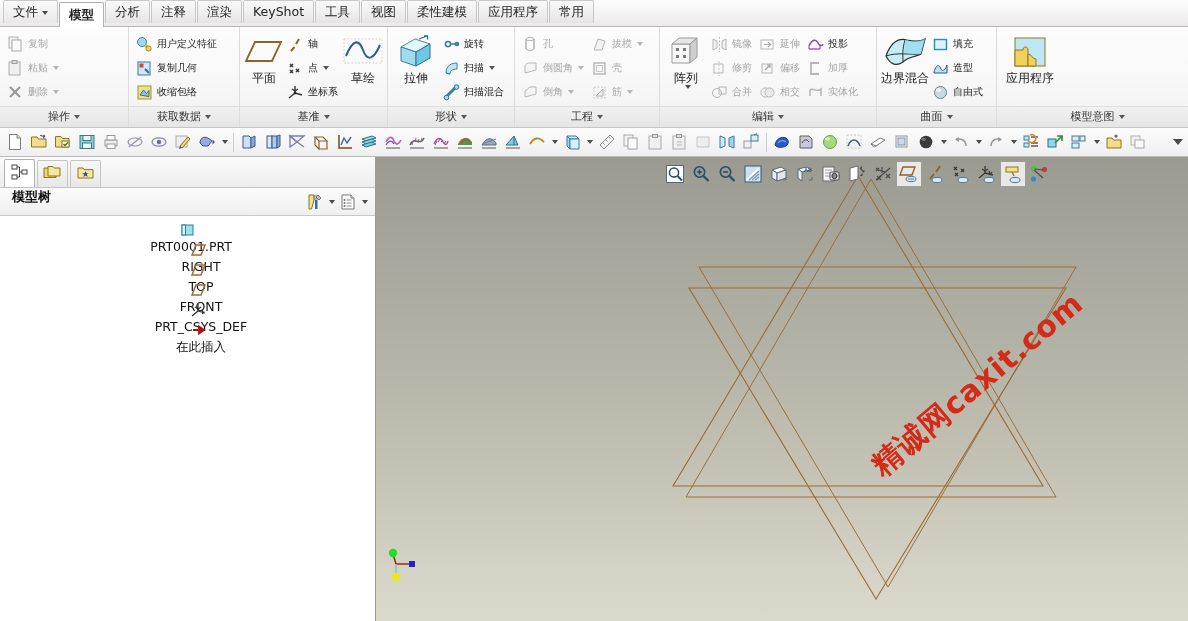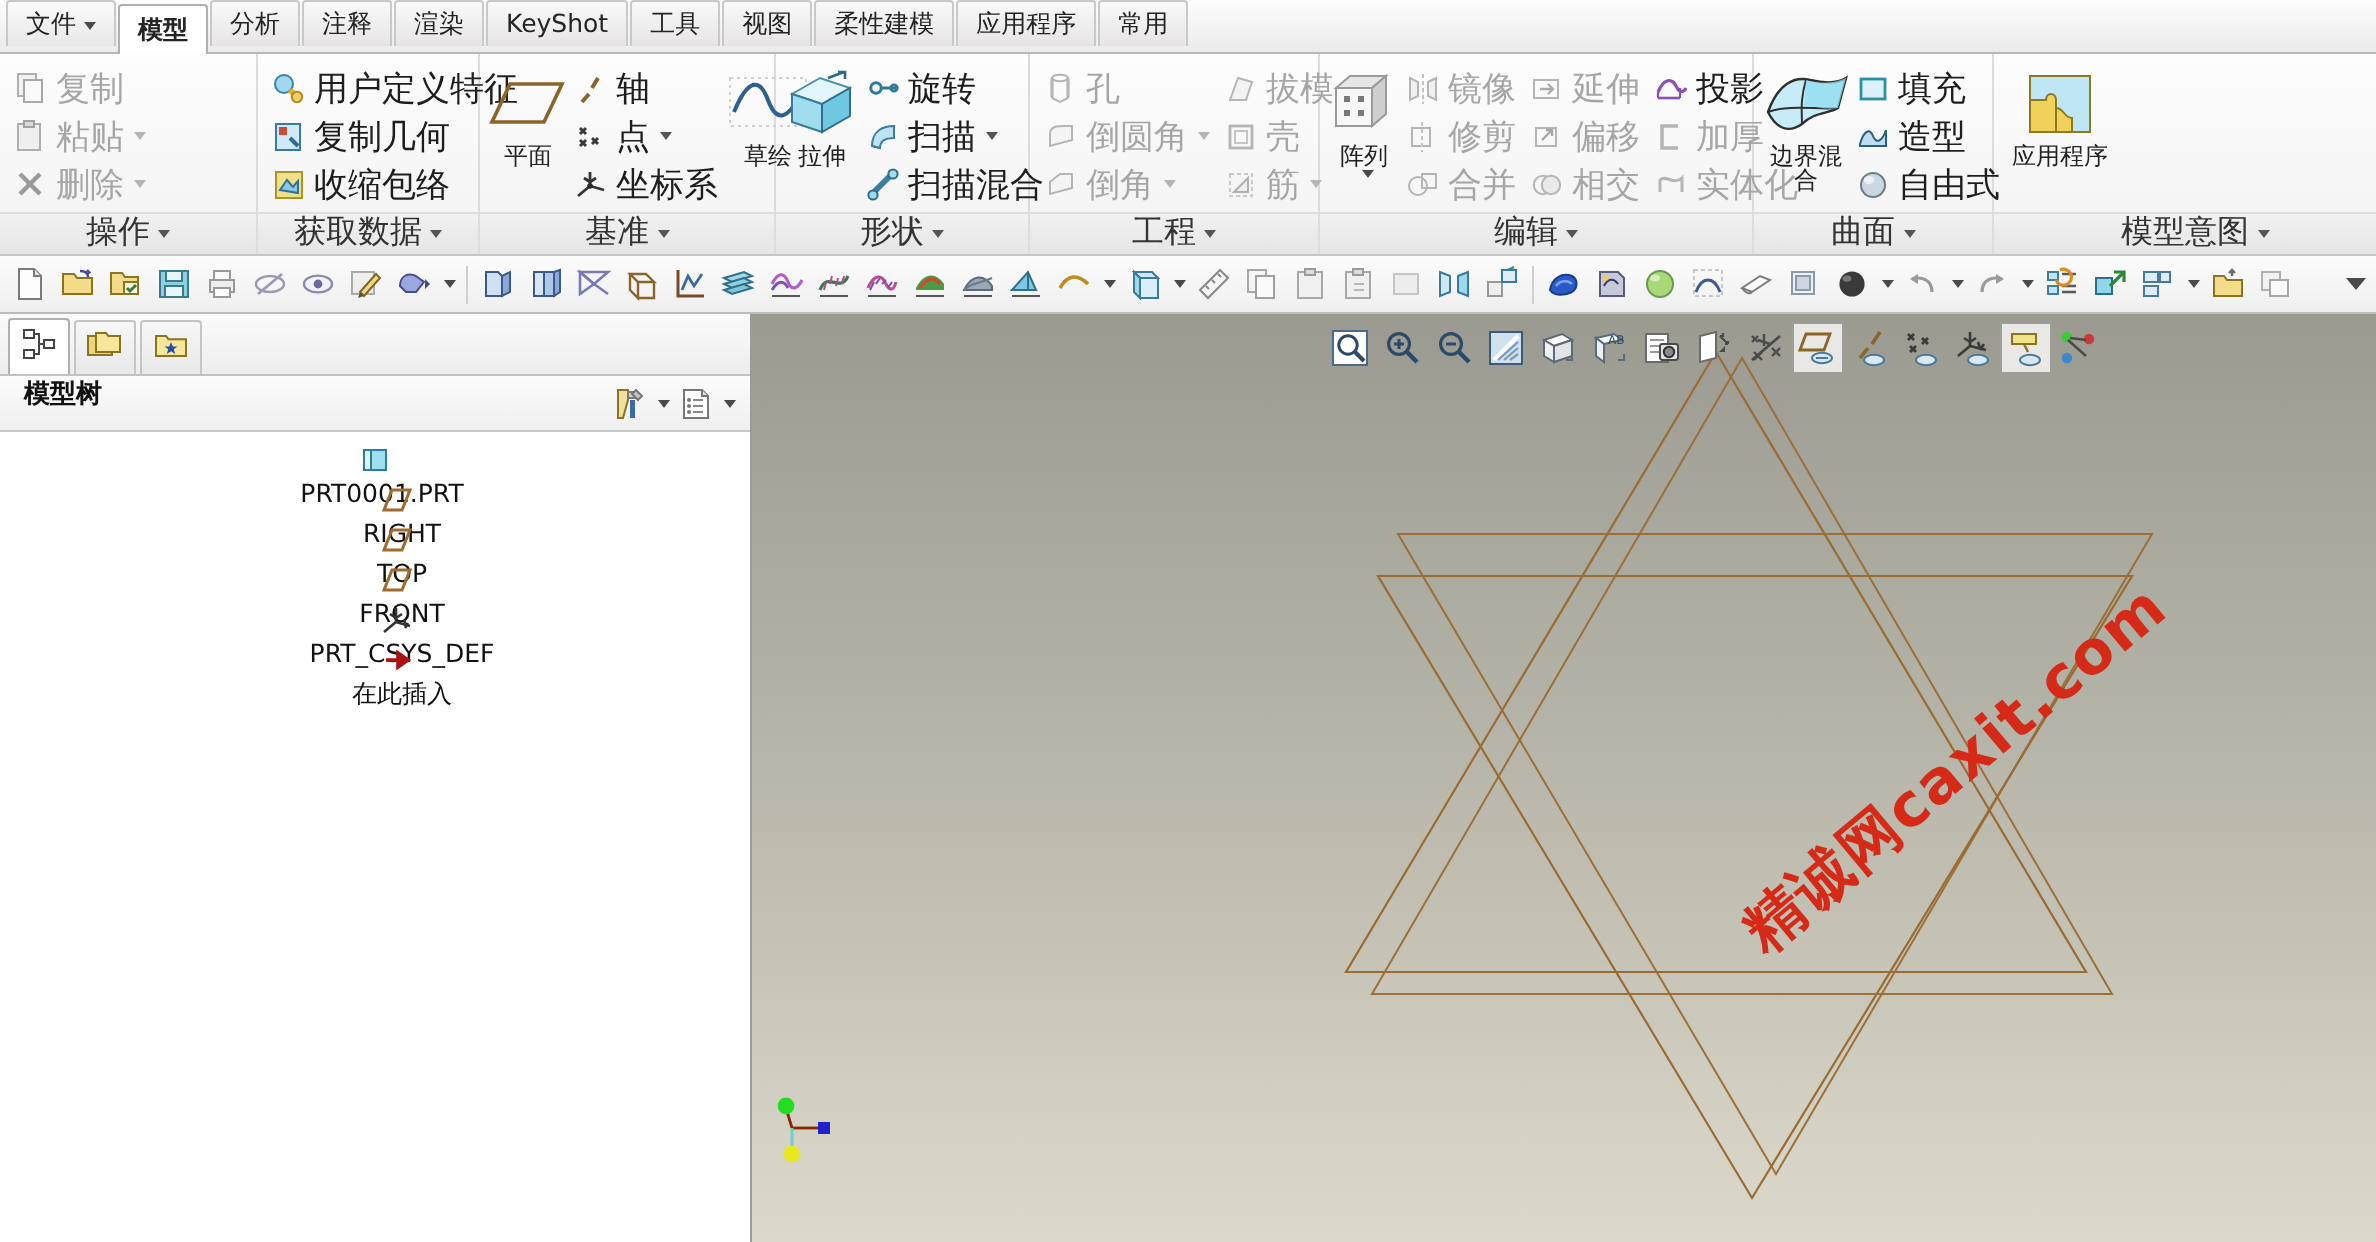--- a/index.html
+++ b/index.html
@@ -20,31 +20,31 @@
   .tab.active{background:#fff;height:24px;line-height:23px;border-color:#b0b0b0;font-weight:bold;position:relative;top:2px;}
   .caret{display:inline-block;width:0;height:0;margin-left:4px;vertical-align:middle;
     border-left:3.5px solid transparent;border-right:3.5px solid transparent;border-top:4px solid #4a4a4a;}
 
   
   .ribbon{height:101px;background:linear-gradient(#fdfdfd,#f3f2f2);
     border-bottom:1px solid #c6c6c6;display:flex;overflow:hidden;box-sizing:border-box;}
   .rgroup{display:flex;flex-direction:column;justify-content:space-between;
     border-right:1px solid #dcdcdc;box-sizing:border-box;height:100px;}
   .rgroup-body{display:flex;align-items:flex-start;padding:3px 4px 0 4px;flex:1;}
-  .rgroup-title{height:20px;line-height:20px;text-align:center;font-size:16px;color:#333;
-    background:linear-gradient(#f2f1f1,#e6e5e5);border-top:1px solid #dedede;font-family:Liberation Mono, monospace;}
+  .rgroup-title{height:20px;line-height:20px;text-align:center;font-size:11px;color:#333;
+    background:linear-gradient(#f2f1f1,#e6e5e5);border-top:1px solid #dedede;}
   .rgroup-title .caret{border-top-color:#555;}
 
   .bigbtn{display:flex;flex-direction:column;align-items:center;width:58px;padding-top:2px;cursor:default;}
   .bigbtn .glyph{height:40px;display:flex;align-items:center;justify-content:center;}
   .bigbtn .lbl{font-size:12px;text-align:center;line-height:13px;color:#222;}
   .col{display:flex;flex-direction:column;justify-content:flex-start;padding-top:2px;}
   .smbtn{display:flex;align-items:center;height:24px;padding:0 4px 0 2px;white-space:nowrap;cursor:default;}
   .smbtn .glyph{width:19px;height:19px;margin-right:3px;display:flex;align-items:center;justify-content:center;flex:0 0 19px;}
-  .smbtn .lbl{font-size:17px;color:#1e1e1e;}
+  .smbtn .lbl{font-size:10px;color:#1e1e1e;}
   .smbtn.dis .lbl{color:#a6a6a6;}
   .mini{display:inline-block;width:0;height:0;margin-left:5px;
     border-left:3.5px solid transparent;border-right:3.5px solid transparent;border-top:4px solid #555;}
   .smbtn.dis .mini{border-top-color:#b5b5b5;}
 
   
   .qbar{height:29px;background:linear-gradient(#fcfcfc,#f0efef);border-bottom:1px solid #bcbcbc;
     display:flex;align-items:center;padding-left:3px;box-sizing:border-box;overflow:hidden;}
   .qitem{width:24px;height:24px;display:flex;align-items:center;justify-content:center;cursor:default;flex:0 0 auto;}
   .qcaret{width:11px;height:24px;display:flex;align-items:center;justify-content:center;flex:0 0 auto;}

